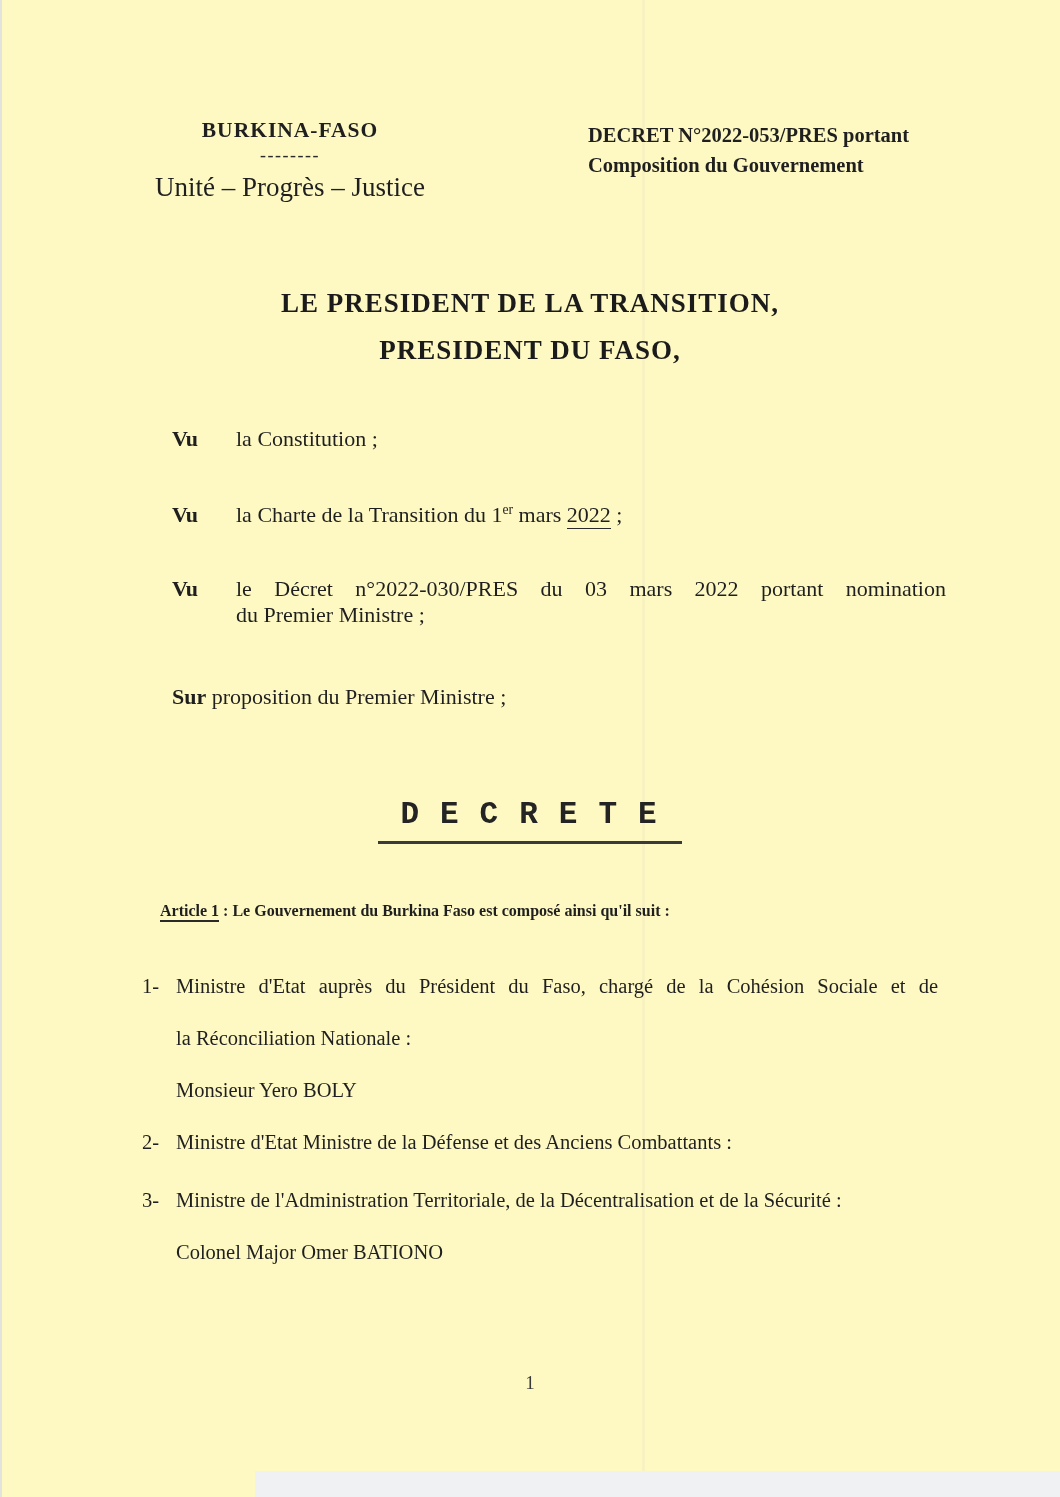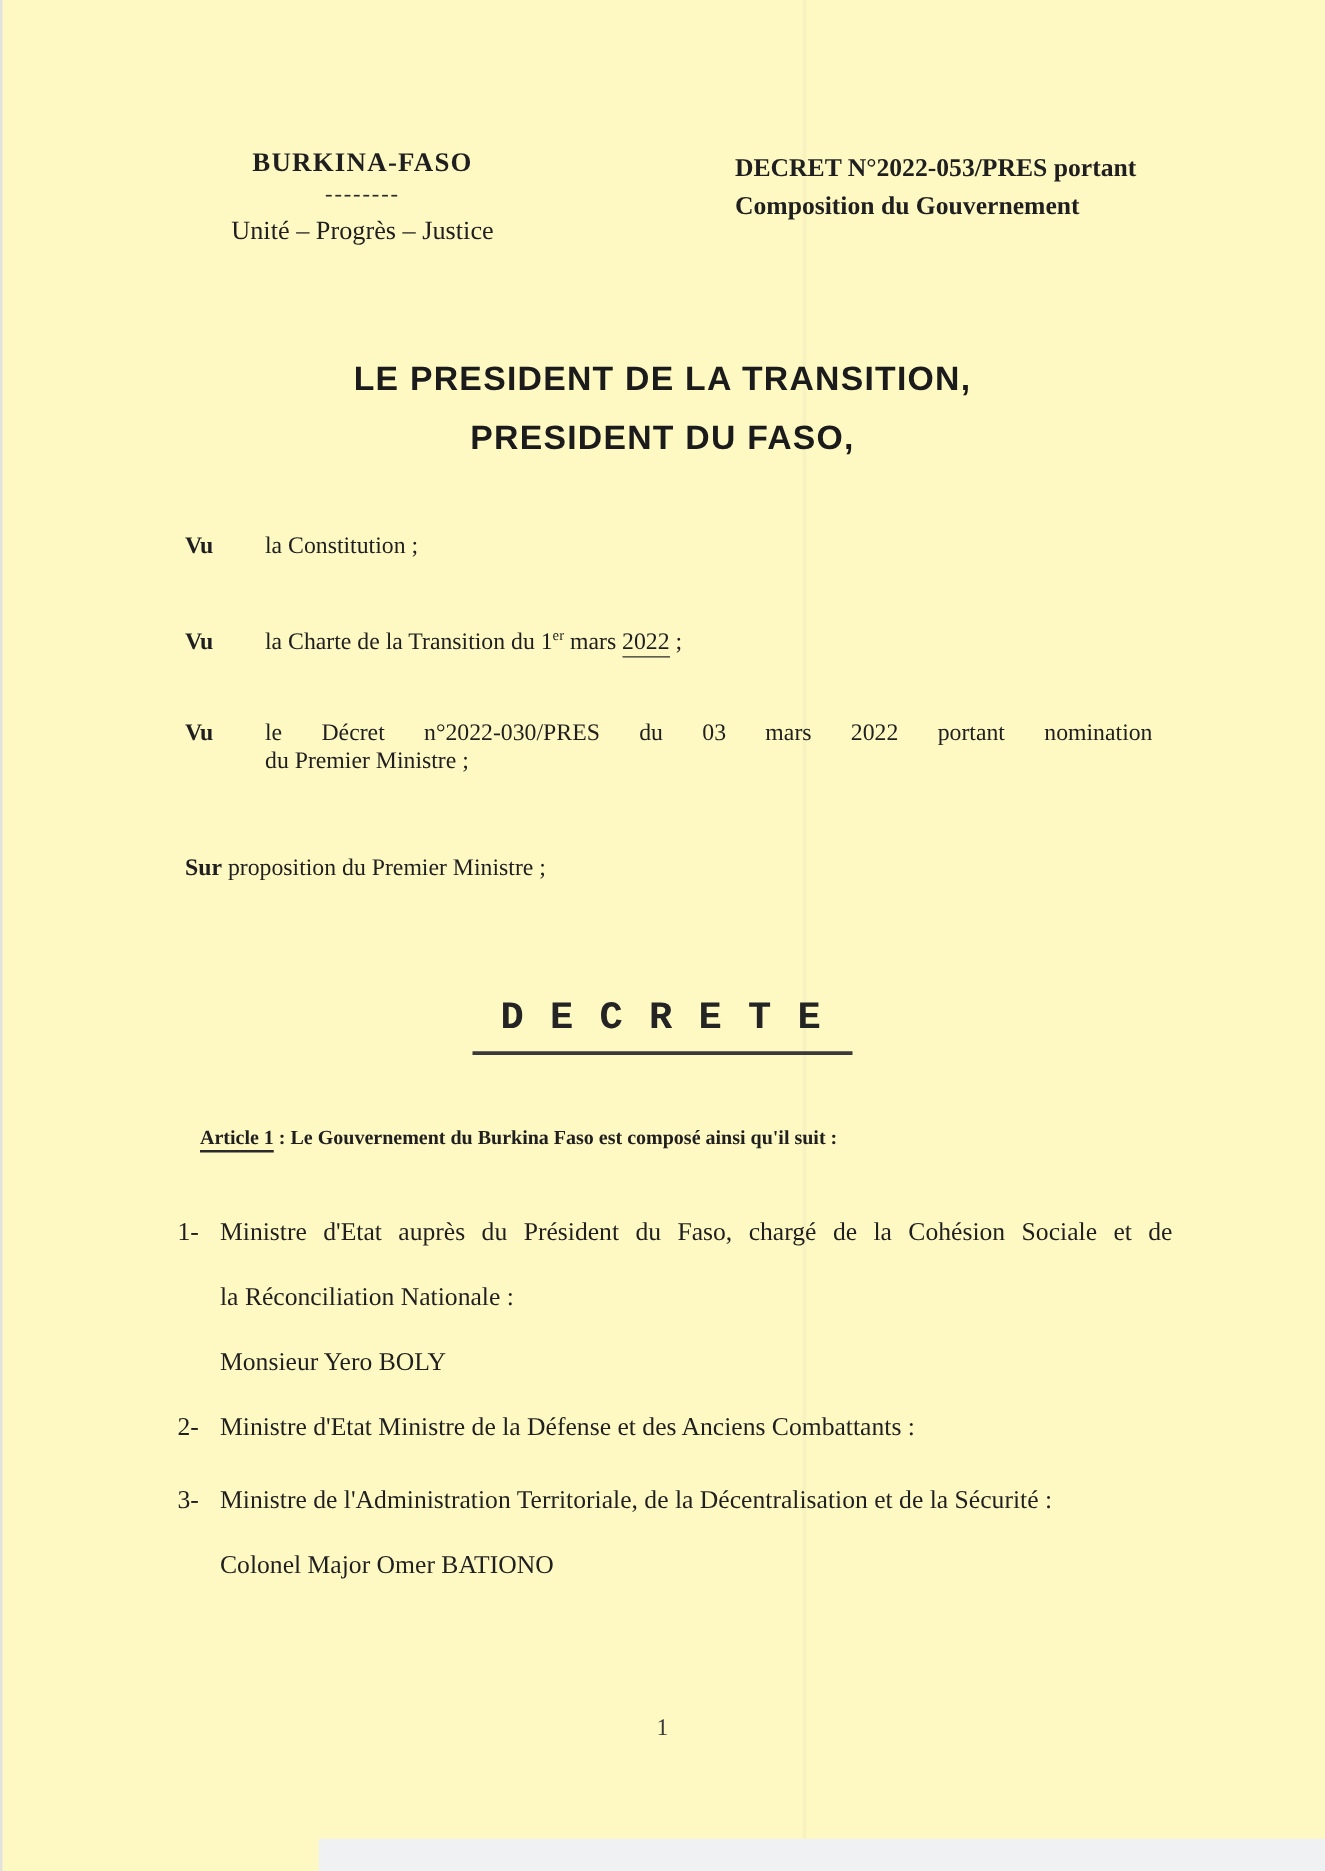--- a/index.html
+++ b/index.html
@@ -17,31 +17,31 @@
   }
   
   .edge-line{position:absolute;left:0;top:0;bottom:0;width:2px;background:#e2e2df;}
   .crease-line{position:absolute;left:642px;top:0;bottom:0;width:3px;background:rgba(110,110,110,0.05);}
   .bottom-band{position:absolute;left:255px;right:0;bottom:0;height:26px;background:#eff1f3;}
 
   
   .hdr-left{position:absolute;left:140px;top:118px;width:300px;text-align:center;}
   .hdr-country{font-size:21.5px;font-weight:bold;letter-spacing:1px;}
   .hdr-dashes{font-size:18px;letter-spacing:1.5px;margin-top:2px;color:#2a2a2a;}
-  .hdr-motto{font-size:21px;margin-top:6px;}
+  .hdr-motto{font-size:27px;margin-top:6px;}
   .hdr-right{position:absolute;left:588px;top:120px;width:380px;
     font-size:20.5px;font-weight:bold;line-height:30px;}
 
   
   .doc-title{position:absolute;left:0;top:280px;width:100%;text-align:center;
-    font-family:Liberation Sans, sans-serif;font-weight:bold;
+    font-family:Liberation Serif, serif;font-weight:bold;
     font-size:27px;line-height:47px;letter-spacing:1px;color:#1b1b1b;}
 
   
-  .vu-row{position:absolute;left:148px;width:780px;font-size:19px;}
+  .vu-row{position:absolute;left:172px;width:780px;font-size:22px;}
   .vu-label{display:inline-block;width:64px;font-weight:bold;}
   .vu1{top:426px;}
   .vu2{top:502px;}
   .vu3{top:576px;}
   .sur{top:684px;}
   .vu3 .vu-label{vertical-align:top;}
   .vu3-text{display:inline-block;width:710px;}
   .vu3-line1{text-align:justify;text-align-last:justify;}
   .vu3-line2{}
   .sup{font-size:0.62em;vertical-align:super;}

